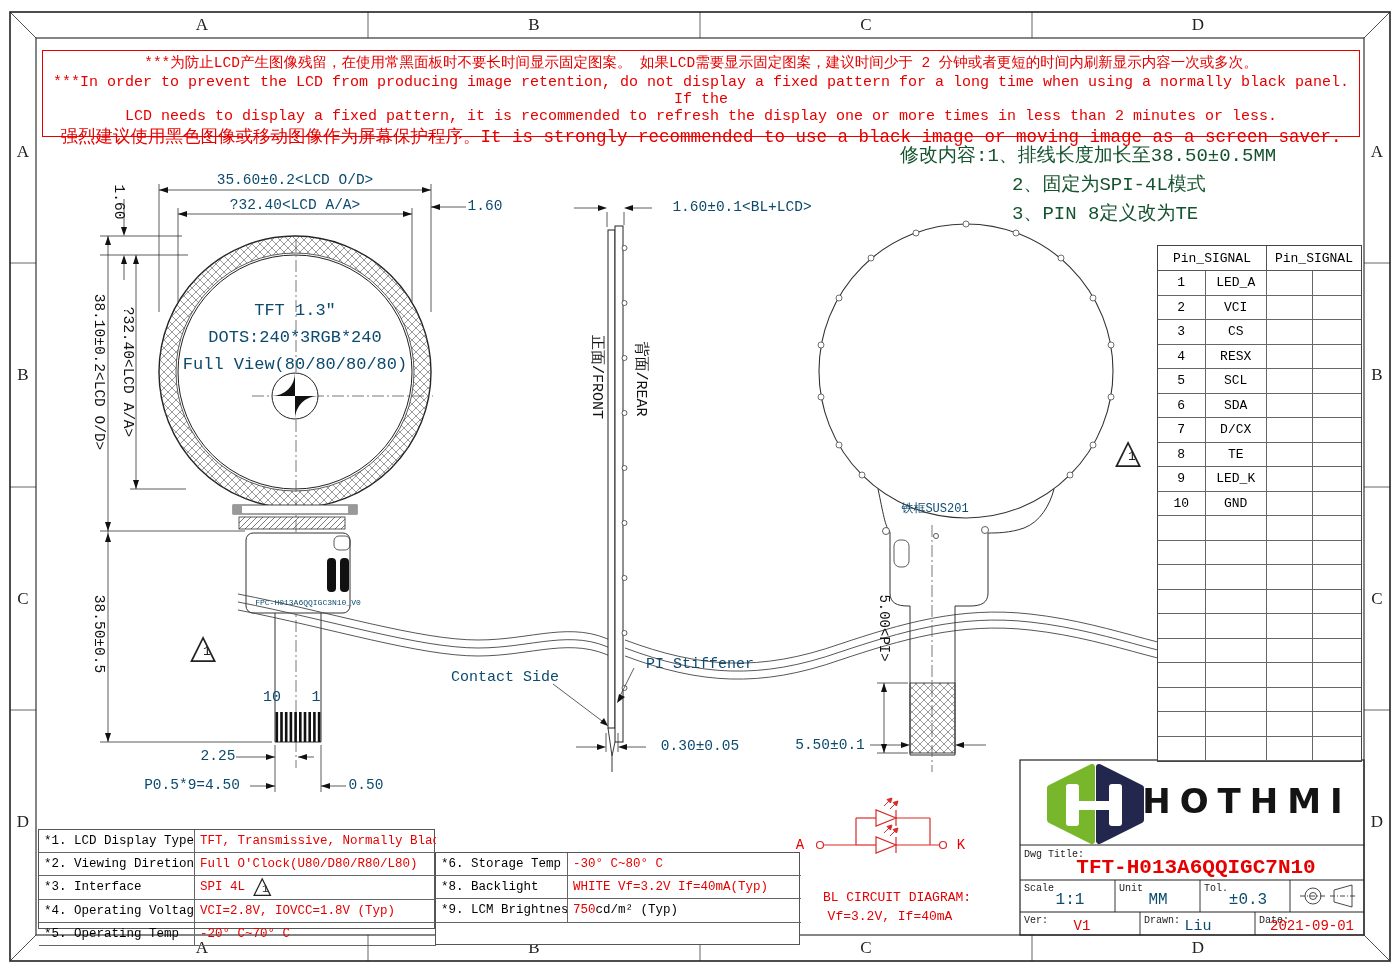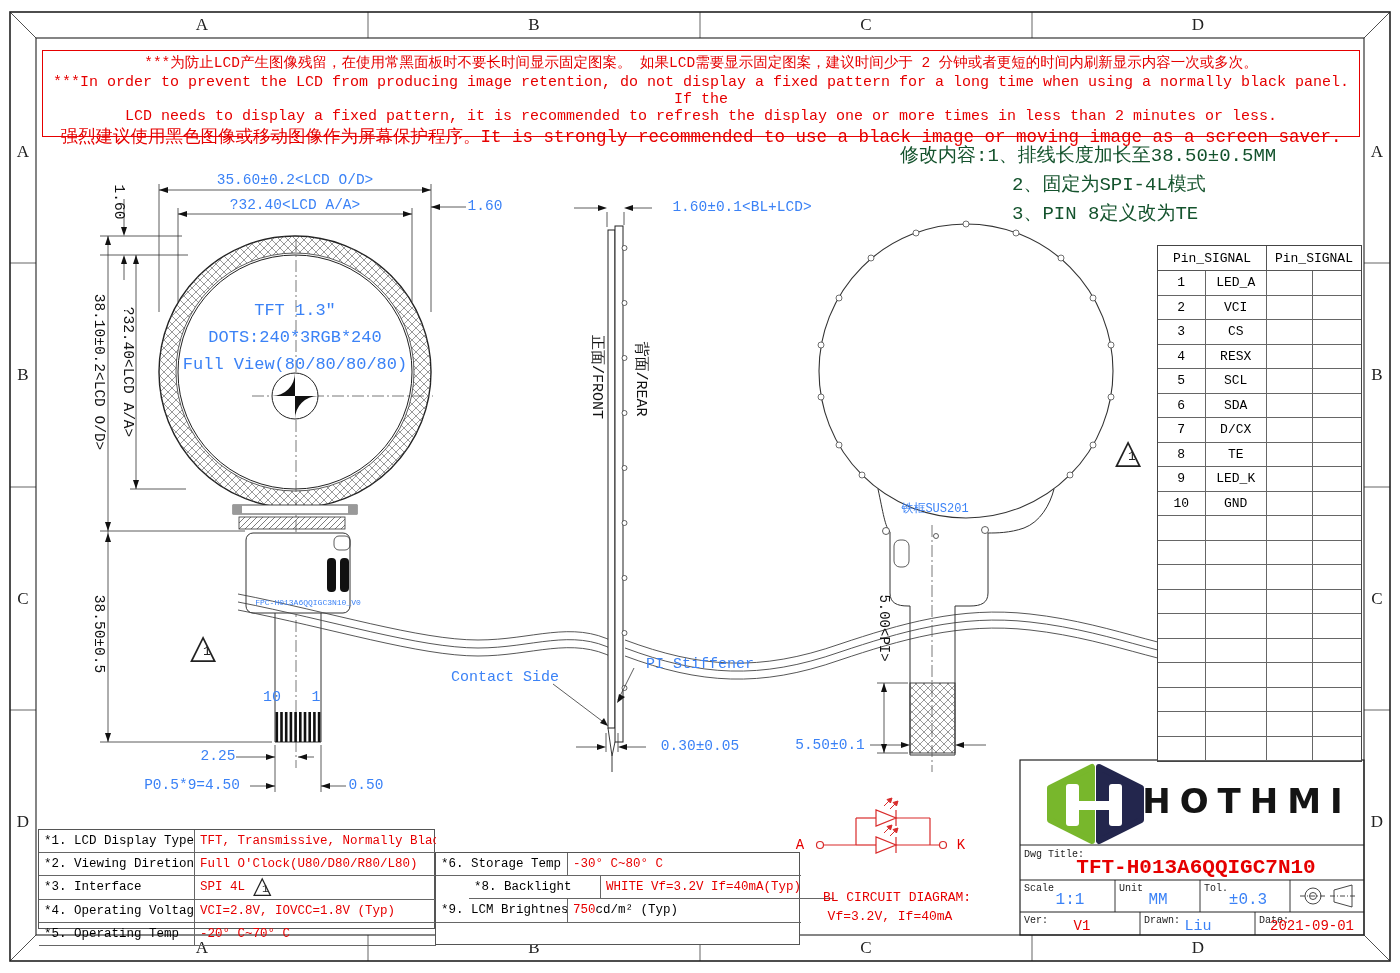--- a/index.html
+++ b/index.html
@@ -1,19 +1,19 @@
 <!DOCTYPE html>
 <html><head>
 <meta charset="utf-8">
 <style>
   html,body{margin:0;padding:0;background:#fff;}
   .canvas{position:relative;width:1400px;height:973px;background:#ffffff;overflow:hidden;
           font-family:"Liberation Mono","DejaVu Sans Mono",monospace;}
   svg{position:absolute;left:0;top:0;}
-  .lbl{position:absolute;transform:translate(-50%,-50%);white-space:nowrap;color:#3b82f6;
+  .lbl{position:absolute;transform:translate(-50%,-50%);white-space:nowrap;color:#0c4a6e;
        font-family:"Liberation Mono","DejaVu Sans Mono",monospace;font-size:14.5px;}
   .vlbl{position:absolute;transform:translate(-50%,-50%) rotate(90deg);white-space:nowrap;color:#111;
        font-family:"Liberation Mono","DejaVu Sans Mono",monospace;font-size:14.5px;}
   .red{color:#e60000;}
   .zone{position:absolute;transform:translate(-50%,-50%);font-family:"Liberation Serif","DejaVu Serif",serif;
         font-size:17px;color:#222;}
   .warning{position:absolute;left:42px;top:50px;width:1316px;height:85px;border:1px solid #e60000;
            color:#e60000;text-align:center;}
   .warning .w1{font-size:14.5px;line-height:21px;margin-top:2px;}
   .warning .w2,.warning .w3{font-size:15px;line-height:17px;}
@@ -553,21 +553,21 @@
         </div>
       </div>
     </div>
 <div class="spec-table" id="spec-right" style="left:435px;top:852px;width:365px;height:93px;">
       <div class="s-row" style="grid-template-columns: 132px 233px;">
         <div class="s-cell">*6. Storage Temp</div>
         <div class="s-cell">
           <span class="red">-30° C~80° C</span>
         </div>
       </div>
-      <div class="s-row" style="grid-template-columns: 132px 233px; padding-left: 33px;">
+      <div class="s-row" style="grid-template-columns: 132px 233px;">
         <div class="s-cell">*8. Backlight</div>
         <div class="s-cell">
           <span class="red">WHITE Vf=3.2V If=40mA(Typ)</span>
         </div>
       </div>
       <div class="s-row" style="grid-template-columns: 132px 233px;">
         <div class="s-cell">*9. LCM Brightness</div>
         <div class="s-cell">
           <span class="red">750</span>
           <span> cd/m² (Typ)</span>

